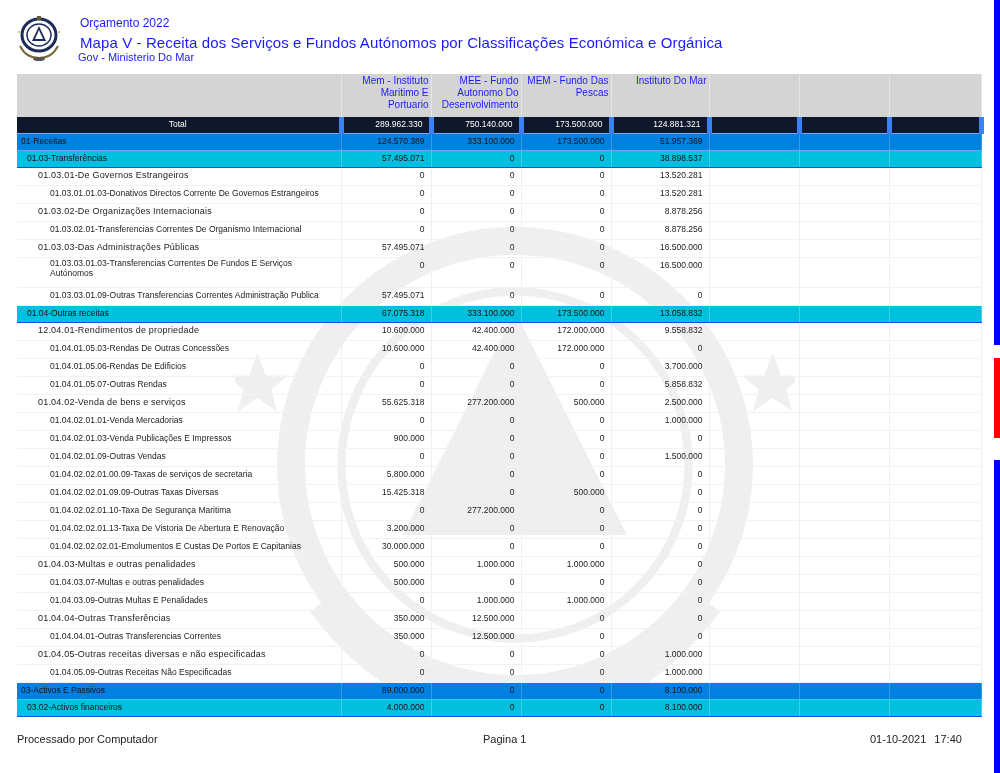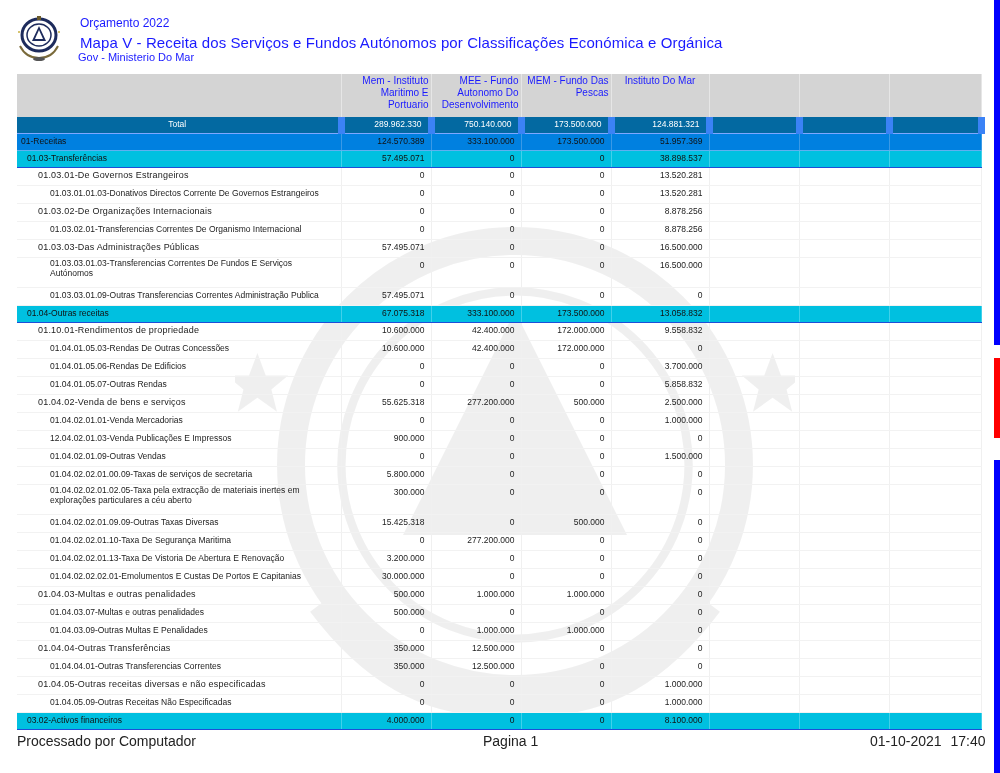--- a/index.html
+++ b/index.html
@@ -36,40 +36,40 @@
   table.report col.c-empty { width:90px; }
   table.report col.c-empty-last { width:92px; }
 
   thead th {
     background:#d4d4d4; color:#1a1aff; font-weight:normal;
     font-size:10px; line-height:12px;
     vertical-align:top; padding:1px 2px 0 2px; height:42px;
     border-right:1px solid #e6e6e6;
     text-align:right;
   }
-  thead th.th-right { text-align:center; }
+  thead th.th-right { text-align:right; }
   tbody td {
     height:16px; padding:0 4px; border-right:1px solid #f0f0f0;
     border-bottom:1px solid #f2f2f2;
     white-space:nowrap; overflow:hidden; vertical-align:top; line-height:12px;
     padding-top:1px;
   }
   tbody td.num { text-align:right; padding-right:6px; }
-  tbody tr.row-total td { background:#0369a1; color:#ffffff; height:15px; border-bottom:1px solid #7fa7ff; border-right:7px solid #3b82f6;}
+  tbody tr.row-total td { background:#0f172a; color:#ffffff; height:15px; border-bottom:1px solid #7fa7ff; border-right:5px solid #3b82f6;}
   tbody tr.row-total td.label { text-align:center; }
   tbody tr.row-l1 td { background:#0080e0; color:#111; height:15px; border-bottom:1px solid #5fb0f0; border-right:1px solid #3a99e6;margin-left:24px;}
   tbody tr.row-l2 td { background:#00c0e0; color:#111; height:15px; border-bottom:1px solid #1d4ed8; border-right:1px solid #40d0ea;}
   tbody tr.row-l2 td.label { padding-left:10px; }
   tbody tr.row-l3 td.label { padding-left:21px; font-size:9px; letter-spacing:0.2px;}
   tbody tr.row-l4 td.label { padding-left:33px; }
   tbody tr.row-l3 td, tbody tr.row-l4 td { background:transparent; }
   tbody tr.tall td { height:28px; }
   tbody tr.tall td.label { white-space:normal; line-height:9.5px; padding-top:1px;}
 
-  .footer { position:absolute; top:733px; font-size:14px; color:#222; }
+  .footer { position:absolute; top:733px; font-size:11px; color:#222; }
   .footer-left { left:17px; }
   .footer-center { left:483px; }
   .footer-right { left:870px; word-spacing:5px;text-align:center; }
 </style>
 </head>
 <body>
 
 <svg class="watermark" viewBox="0 0 200 200">
   <circle cx="100" cy="100" r="80" fill="none" stroke="#000" stroke-width="10"></circle>
   <circle cx="100" cy="100" r="62" fill="none" stroke="#000" stroke-width="3"></circle>
@@ -228,21 +228,21 @@
         <td class="label">01.04-Outras receitas</td>
         <td class="num">67.075.318</td>
         <td class="num">333.100.000</td>
         <td class="num">173.500.000</td>
         <td class="num">13.058.832</td>
         <td></td>
         <td></td>
         <td></td>
       </tr>
       <tr class="row-l3">
-        <td class="label">01.10.01-Rendimentos de propriedade</td>
+        <td class="label">12.04.01-Rendimentos de propriedade</td>
         <td class="num">10.600.000</td>
         <td class="num">42.400.000</td>
         <td class="num">172.000.000</td>
         <td class="num">9.558.832</td>
         <td></td>
         <td></td>
         <td></td>
       </tr>
       <tr class="row-l4">
         <td class="label">01.04.01.05.03-Rendas De Outras Concessões</td>
@@ -288,21 +288,21 @@
         <td class="label">01.04.02.01.01-Venda Mercadorias</td>
         <td class="num">0</td>
         <td class="num">0</td>
         <td class="num">0</td>
         <td class="num">1.000.000</td>
         <td></td>
         <td></td>
         <td></td>
       </tr>
       <tr class="row-l4">
-        <td class="label">12.04.02.01.03-Venda Publicações E Impressos</td>
+        <td class="label">01.04.02.01.03-Venda Publicações E Impressos</td>
         <td class="num">900.000</td>
         <td class="num">0</td>
         <td class="num">0</td>
         <td class="num">0</td>
         <td></td>
         <td></td>
         <td></td>
       </tr>
       <tr class="row-l4">
         <td class="label">01.04.02.01.09-Outras Vendas</td>
@@ -310,30 +310,20 @@
         <td class="num">0</td>
         <td class="num">0</td>
         <td class="num">1.500.000</td>
         <td></td>
         <td></td>
         <td></td>
       </tr>
       <tr class="row-l4">
         <td class="label">01.04.02.02.01.00.09-Taxas de serviços de secretaria</td>
         <td class="num">5.800.000</td>
-        <td class="num">0</td>
-        <td class="num">0</td>
-        <td class="num">0</td>
-        <td></td>
-        <td></td>
-        <td></td>
-      </tr>
-      <tr class="row-l4 tall">
-        <td class="label">01.04.02.02.01.02.05-Taxa pela extracção de materiais inertes em explorações particulares a céu aberto</td>
-        <td class="num">300.000</td>
         <td class="num">0</td>
         <td class="num">0</td>
         <td class="num">0</td>
         <td></td>
         <td></td>
         <td></td>
       </tr>
       <tr class="row-l4">
         <td class="label">01.04.02.02.01.09.09-Outras Taxas Diversas</td>
         <td class="num">15.425.318</td>
@@ -437,20 +427,30 @@
       <tr class="row-l4">
         <td class="label">01.04.05.09-Outras Receitas  Não Especificadas</td>
         <td class="num">0</td>
         <td class="num">0</td>
         <td class="num">0</td>
         <td class="num">1.000.000</td>
         <td></td>
         <td></td>
         <td></td>
       </tr>
+      <tr class="row-l1">
+        <td class="label">03-Activos E Passivos</td>
+        <td class="num">89.000.000</td>
+        <td class="num">0</td>
+        <td class="num">0</td>
+        <td class="num">8.100.000</td>
+        <td></td>
+        <td></td>
+        <td></td>
+      </tr>
       <tr class="row-l2">
         <td class="label">03.02-Activos financeiros</td>
         <td class="num">4.000.000</td>
         <td class="num">0</td>
         <td class="num">0</td>
         <td class="num">8.100.000</td>
         <td></td>
         <td></td>
         <td></td>
       </tr>

